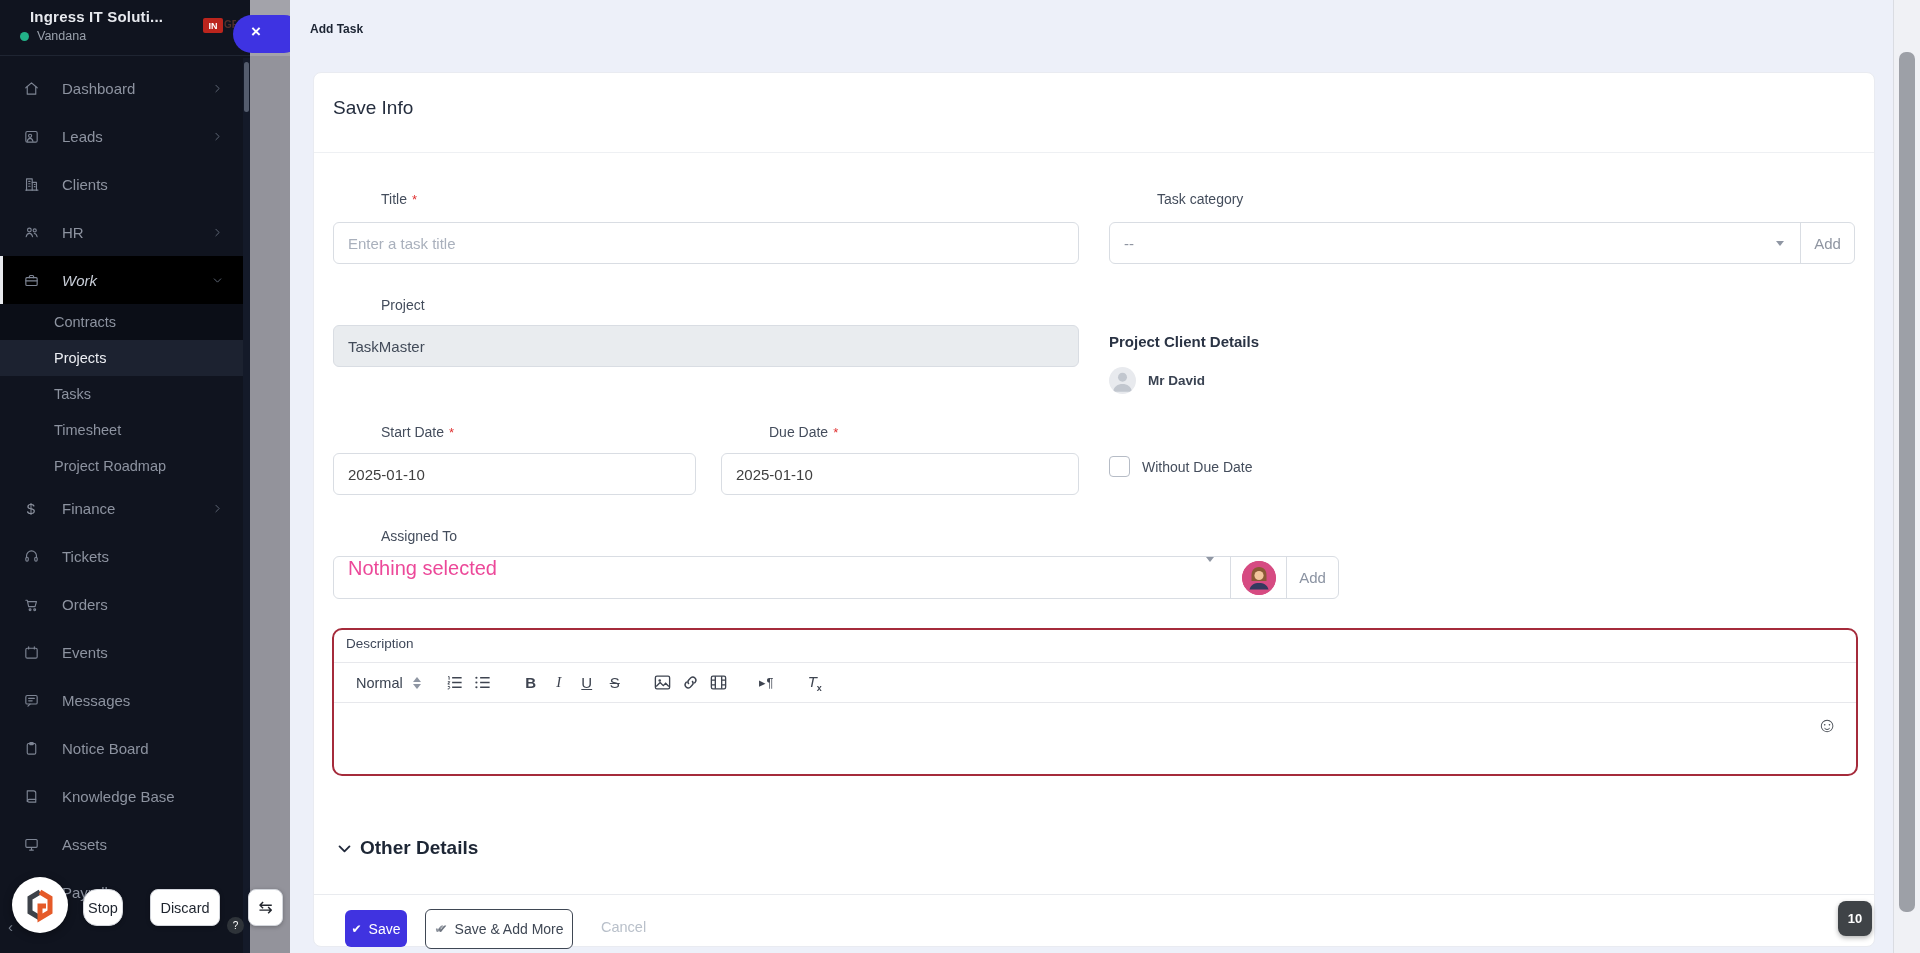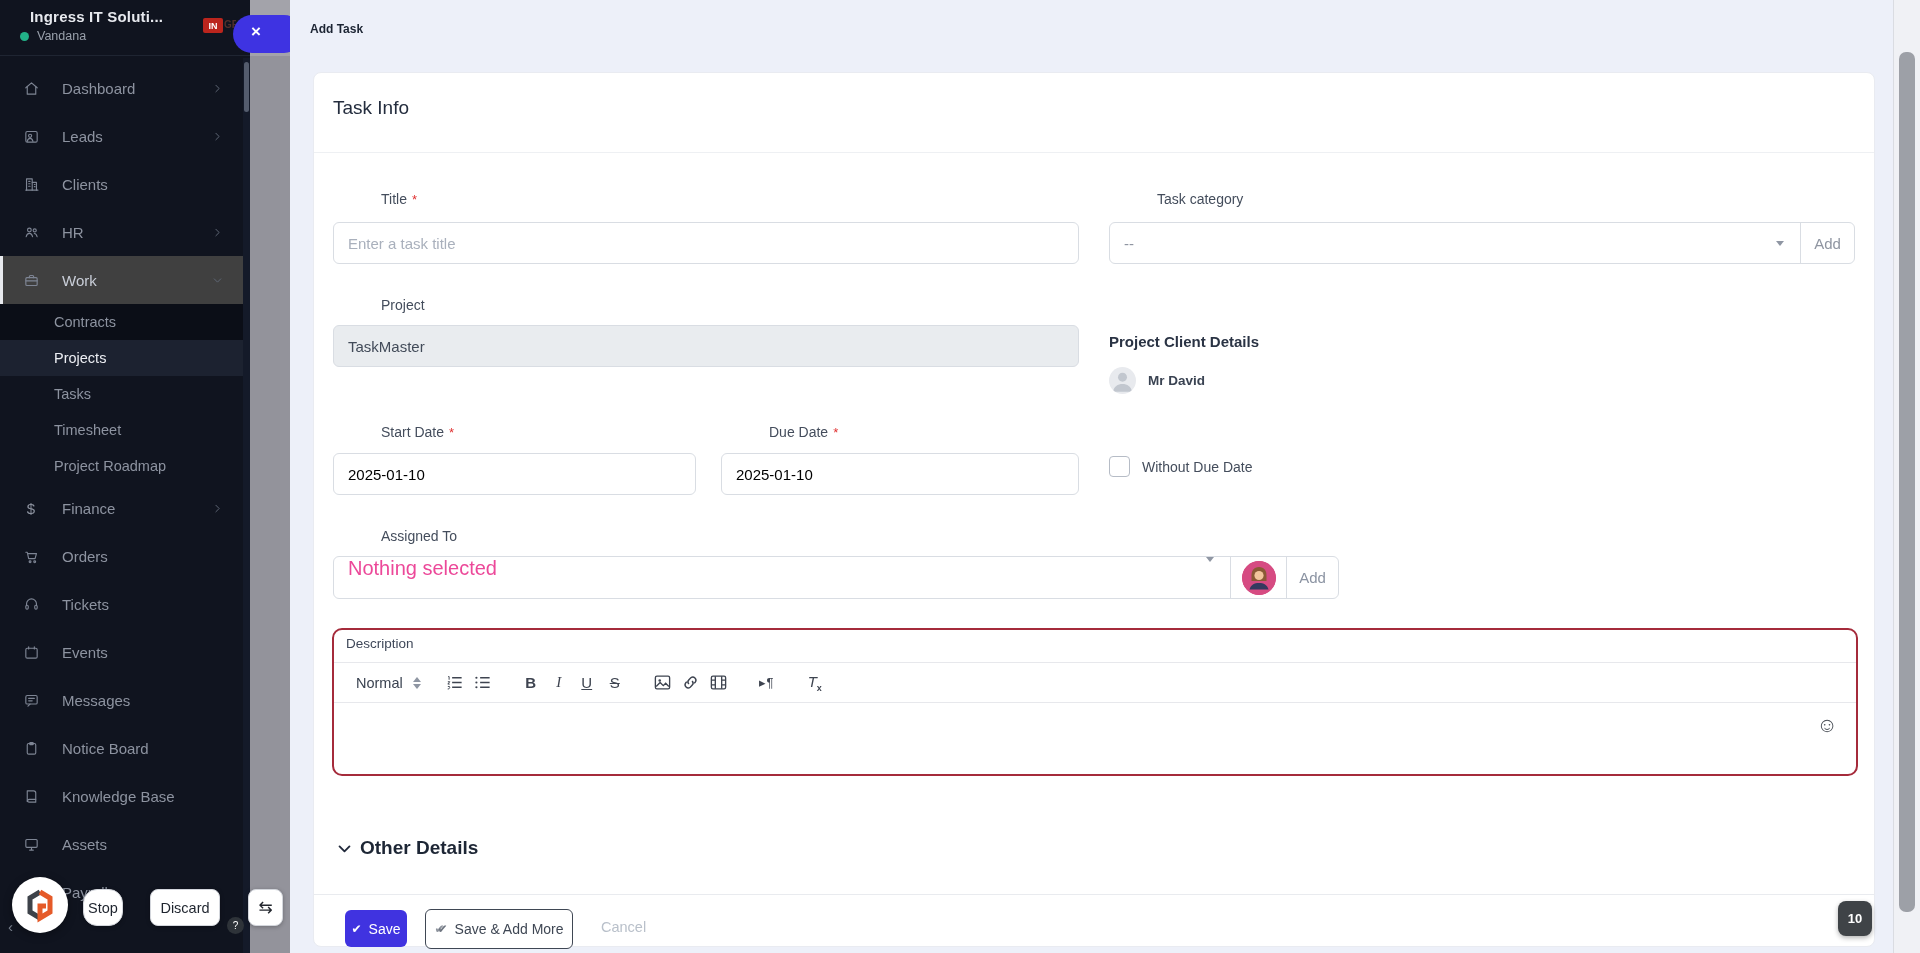--- a/index.html
+++ b/index.html
@@ -20,21 +20,21 @@
               background:#bb251d; color:#fff; font-size:9px; font-weight:700;
               display:flex; align-items:center; justify-content:center; border-radius:2px; }
   .in-rest { position:absolute; left:224px; top:19px; font-size:10px; font-weight:700;
              color:#53302b; width:12px; overflow:hidden; }
   #sb-nav { position:absolute; top:56px; left:0; right:0; padding-top:8px; }
   .sb-item { position:relative; height:48px; display:flex; align-items:center;
              padding-left:22px; color:#8d93a0; font-size:15px; cursor:pointer; }
   .sb-item .sb-ico { width:18px; display:flex; justify-content:center; color:#7e8594; }
   .sb-item .sb-label { margin-left:22px; }
   .sb-item .sb-chev { position:absolute; right:26px; color:#5f6775; display:flex; }
-  .sb-item.active { background:#404040; color:#c9ced8; }
+  .sb-item.active { background:#000000; color:#c9ced8;font-style:italic; }
   .sb-item.active::before { content:""; position:absolute; left:0; top:0; bottom:0;
                             width:3px; background:#e8eaee; }
   .sb-sub { height:36px; display:flex; align-items:center; padding-left:54px;
             color:#8d93a0; font-size:14.5px; cursor:pointer; }
   .sb-sub.dim { background:#0b0e17; }
   .sb-sub.selected { background:#1c2230; color:#edeff4; }
   .dollar { font-size:15px; color:#8d93a0; }
   .sb-scroll { position:absolute; right:0; top:58px; width:7px; bottom:0; background:#141a29; }
   .sb-thumb { position:absolute; left:1px; top:4px; width:5px; height:50px;
               background:#545c6d; border-radius:3px; }
@@ -60,21 +60,21 @@
   .card { position:absolute; left:23px; top:72px; width:1562px; height:875px;
           background:#ffffff; border:1px solid #e9ebf1; border-radius:8px; }
   .card-head { position:absolute; left:0; top:0; right:0; height:80px;
                border-bottom:1px solid #eef0f3; }
   .card-title { position:absolute; left:19px; top:24px; font-size:19px; font-weight:500;
                 color:#242d3e; }
 
   .f-label { position:absolute; font-size:14px; color:#444d5c;margin-left:48px; }
   .req { color:#e03131; margin-left:5px; font-size:13px; }
   .t-input { position:absolute; height:42px; border:1px solid #d9dde3; border-radius:6px;
-             background:#fff; padding:0 14px; font-size:15px; color:#000000;
+             background:#fff; padding:0 14px; font-size:15px; color:#404040;
              font-family:"Liberation Sans",sans-serif; outline:none; width:746px; }
   .t-input::placeholder { color:#a9b0bc; }
   .t-input.disabled { background:#e9ecef; color:#424b59; }
 
   .lbl-title { left:19px; top:118px; }
   .inp-title { left:19px; top:149px; }
   .lbl-category { left:795px; top:118px; }
   .cat-group { position:absolute; left:795px; top:149px; width:746px; height:42px;
                border:1px solid #d9dde3; border-radius:6px; background:#fff;
                display:flex; align-items:stretch; }
@@ -291,36 +291,36 @@
           <span class="sb-label">Finance</span>
           <span class="sb-chev">
             <svg width="13" height="13" viewBox="0 0 24 24" fill="none" stroke="currentColor" stroke-width="1.8" stroke-linecap="round" stroke-linejoin="round">
               <path d="M9 6l6 6-6 6"></path>
             </svg>
           </span>
         </div>
         <div class="sb-item">
           <span class="sb-ico">
             <svg width="17" height="17" viewBox="0 0 24 24" fill="none" stroke="currentColor" stroke-width="1.6" stroke-linecap="round" stroke-linejoin="round">
+              <path d="M5 13.5V11a7 7 0 0 1 14 0v2.5"></path>
+              <rect x="4" y="13" width="3.4" height="5.5" rx="1.6"></rect>
+              <rect x="16.6" y="13" width="3.4" height="5.5" rx="1.6"></rect>
+            </svg>
+          </span>
+          <span class="sb-label">Tickets</span>
+        </div>
+        <div class="sb-item">
+          <span class="sb-ico">
+            <svg width="17" height="17" viewBox="0 0 24 24" fill="none" stroke="currentColor" stroke-width="1.6" stroke-linecap="round" stroke-linejoin="round">
               <circle cx="10" cy="19.5" r="1.3"></circle>
               <circle cx="16.5" cy="19.5" r="1.3"></circle>
               <path d="M4 6h2l2 9h9l2-7H7"></path>
             </svg>
           </span>
           <span class="sb-label">Orders</span>
-        </div>
-        <div class="sb-item">
-          <span class="sb-ico">
-            <svg width="17" height="17" viewBox="0 0 24 24" fill="none" stroke="currentColor" stroke-width="1.6" stroke-linecap="round" stroke-linejoin="round">
-              <path d="M5 13.5V11a7 7 0 0 1 14 0v2.5"></path>
-              <rect x="4" y="13" width="3.4" height="5.5" rx="1.6"></rect>
-              <rect x="16.6" y="13" width="3.4" height="5.5" rx="1.6"></rect>
-            </svg>
-          </span>
-          <span class="sb-label">Tickets</span>
         </div>
         <div class="sb-item">
           <span class="sb-ico">
             <svg width="17" height="17" viewBox="0 0 24 24" fill="none" stroke="currentColor" stroke-width="1.6" stroke-linecap="round" stroke-linejoin="round">
               <rect x="4" y="6" width="16" height="14" rx="2"></rect>
               <path d="M8 4v3M16 4v3"></path>
             </svg>
           </span>
           <span class="sb-label">Events</span>
         </div>
@@ -381,21 +381,21 @@
 
   <button class="close-pill">
     <span>×</span>
   </button>
 
   <section class="drawer">
     <h1 class="drawer-title">Add Task</h1>
 
     <div class="card">
       <div class="card-head">
-        <h2 class="card-title">Task Info</h2>
+        <h2 class="card-title">Save Info</h2>
       </div>
 
       <div class="f-label lbl-title">
         <span>Title</span><span class="req">*</span>
       </div>
       <input class="t-input inp-title" type="text" placeholder="Enter a task title" style="">
 
       <div class="f-label lbl-category">Task category</div>
       <div class="cat-group">
         <div class="cat-select">

